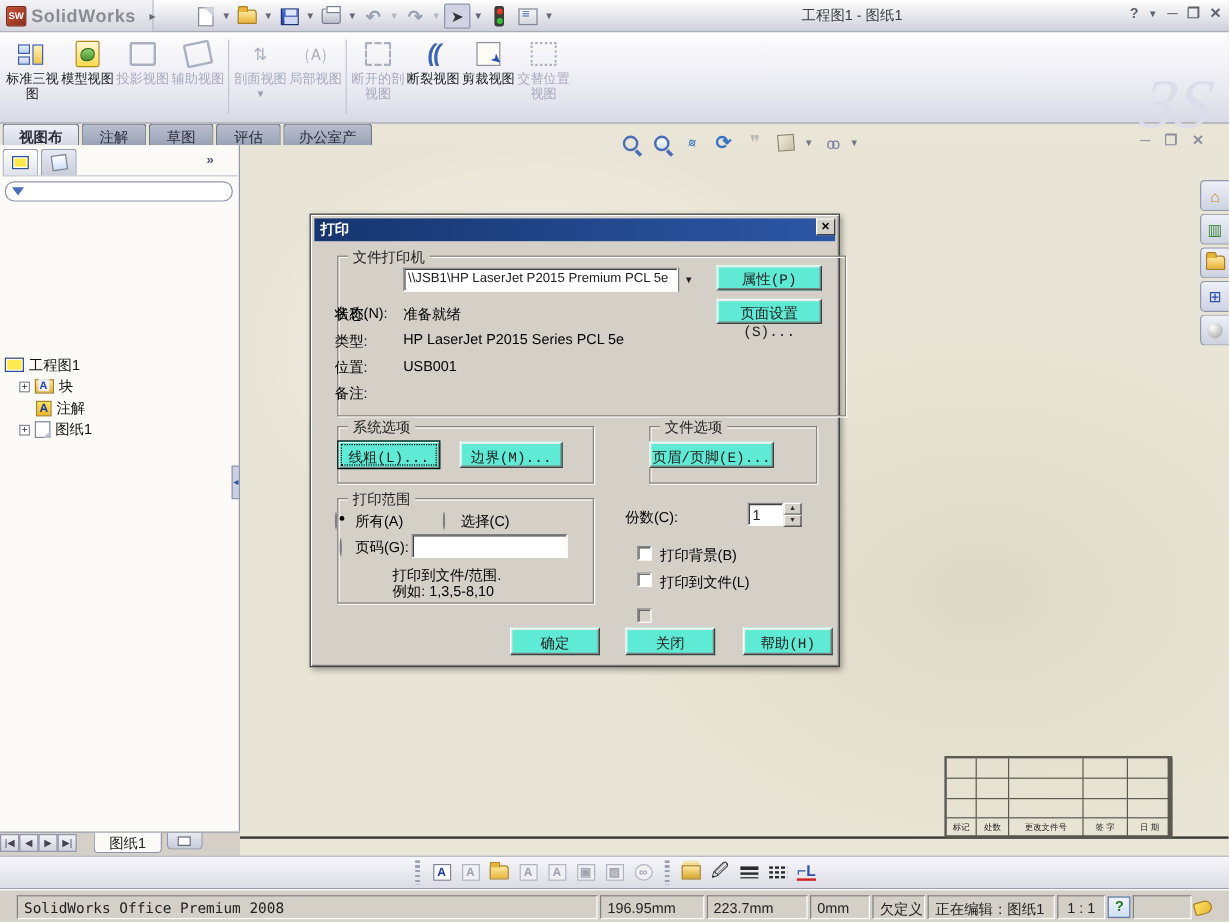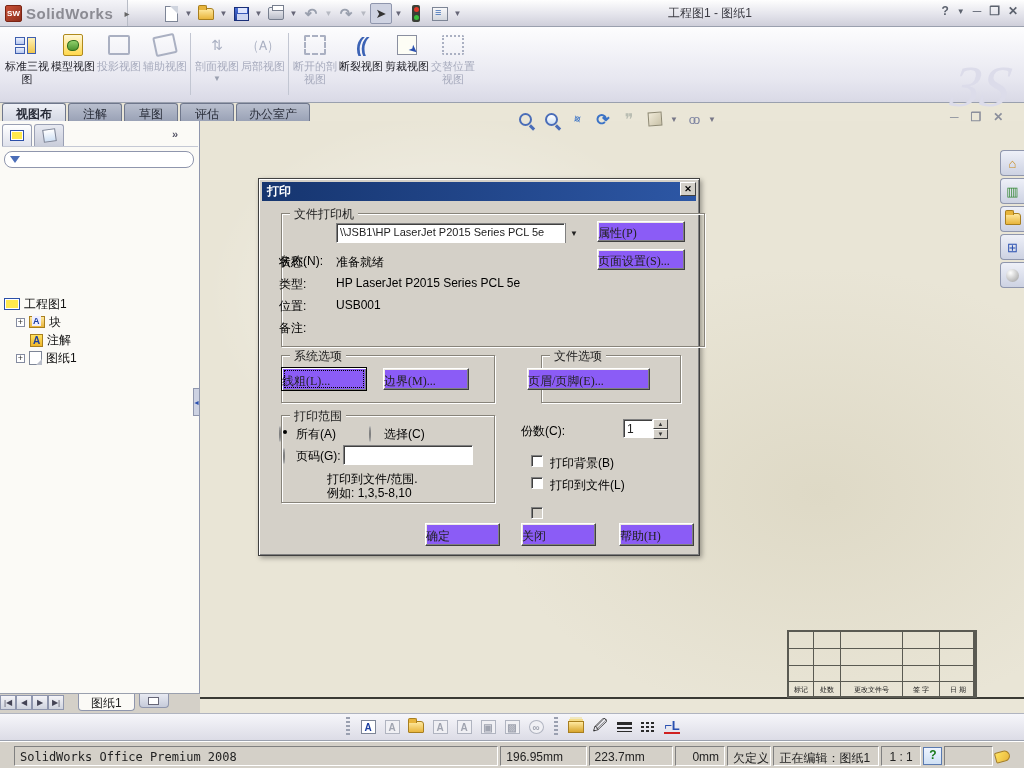--- a/index.html
+++ b/index.html
@@ -113,21 +113,21 @@
   #titleblock div { border-right:1px solid #5a5a52; border-bottom:1px solid #5a5a52; font-size:7px; display:flex; align-items:center; justify-content:center; color:#222; overflow:hidden; white-space:nowrap; }
   #tb-rightcol { left:975px; top:630px; width:2px; height:68px; background:#5a5a52; }
 
   
   #dialog { left:258px; top:178px; width:442px; height:378px; background:#d4d0c8;
     border:1px solid #404040; box-shadow:inset 1px 1px 0 #fff, inset -1px -1px 0 #808080, 2px 2px 5px rgba(0,0,0,0.35); }
   #dlg-title { position:absolute; left:3px; top:3px; right:3px; height:19px; background:linear-gradient(90deg,#16356f,#2d57a5); display:flex; align-items:center; padding-left:5px; color:#fff; font-weight:bold; font-size:12px; }
   #dlg-close { position:absolute; right:3px; top:3px; width:16px; height:14px; background:#d4d0c8; border:1px solid; border-color:#fff #404040 #404040 #fff; font-size:9px; font-weight:bold; color:#000; text-align:center; line-height:13px; }
   .group { position:absolute; border:1px solid #87837a; box-shadow:1px 1px 0 #fff, inset 1px 1px 0 #fff;margin-left:12px; }
   .group-title { position:absolute; top:-8px; left:8px; background:#d4d0c8; padding:0 4px; font-size:12px; }
-  .dbtn { position:absolute; background:#8b5cf6; border:1px solid; border-color:#fff #404040 #404040 #fff; box-shadow:inset -1px -1px 0 #808080, inset 1px 1px 0 #ece9e2; font-size:12px; text-align:left; font-family:Liberation Serif, serif; }
+  .dbtn { position:absolute; background:#5eead4; border:1px solid; border-color:#fff #404040 #404040 #fff; box-shadow:inset -1px -1px 0 #808080, inset 1px 1px 0 #ece9e2; font-size:12px; text-align:center; font-family:Liberation Mono, monospace; }
   .dbtn.default { border:1px solid #000; box-shadow:inset 1px 1px 0 #fff, inset -1px -1px 0 #808080; outline:1px dotted #000; outline-offset:-4px; }
   .dlabel { position:absolute; font-size:12px; color:#000; }
   .dvalue { position:absolute; font-size:12px; color:#000; }
   .sunken { background:#fff; border:1px solid; border-color:#808080 #fff #fff #808080; box-shadow:inset 1px 1px 0 #404040; }
   #combo { position:absolute; left:77px; top:44px; width:246px; height:20px; display:flex; }
   #combo .cv { flex:1; font-size:11px; padding:2px 3px; overflow:hidden; white-space:nowrap; }
   #combo .cb { width:17px; background:#d4d0c8; border-left:1px solid #808080; display:flex; align-items:center; justify-content:center; font-size:8px; }
   .radio { width:11px; height:11px; border-radius:50%; background:#fff; border:1px solid #808080; box-shadow:inset 1px 1px 1px #555; position:relative; }
   .radio.on::after { content:""; position:absolute; left:3px; top:3px; width:4px; height:4px; background:#000; border-radius:50%; }
   .checkbox { width:12px; height:12px; background:#fff; border:1px solid; border-color:#808080 #fff #fff #808080; box-shadow:inset 1px 1px 0 #404040; }
@@ -415,21 +415,21 @@
       <span>打印</span>
     </div>
   <div id="dlg-close">✕</div>
 
   
   <div class="group" style="left:10px;top:34px;width:424px;height:134px">
     <span class="group-title">文件打印机</span>
   </div>
   <span class="dlabel" style="left:20px;top:74px">名称(N):</span>
   <div id="combo">
-    <span class="cv sunken">\\JSB1\HP LaserJet P2015 Series PCL 5e</span>
+    <span class="cv sunken">\\JSB1\HP LaserJet P2015 Premium PCL 5e</span>
     <span class="cb">▼</span>
   </div>
   <div class="dbtn" style="left:338px;top:42px;width:88px;height:21px;padding-top:3px">属性(P)</div>
   <div class="dbtn" style="left:338px;top:70px;width:88px;height:21px;padding-top:3px">页面设置(S)...</div>
 
   <span class="dlabel" style="left:20px;top:75px">状态:</span>
   <span class="dvalue" style="left:77px;top:75px">准备就绪</span>
   <span class="dlabel" style="left:20px;top:97px">类型:</span>
   <span class="dvalue" style="left:77px;top:97px">HP LaserJet P2015 Series PCL 5e</span>
   <span class="dlabel" style="left:20px;top:119px">位置:</span>
@@ -440,21 +440,21 @@
   <div class="group" style="left:10px;top:176px;width:214px;height:48px">
     <span class="group-title">系统选项</span>
   </div>
   <div class="dbtn default" style="left:22px;top:188px;width:86px;height:24px;padding-top:5px">线粗(L)...</div>
   <div class="dbtn" style="left:124px;top:189px;width:86px;height:22px;padding-top:4px">边界(M)...</div>
 
   
   <div class="group" style="left:270px;top:176px;width:140px;height:48px">
     <span class="group-title">文件选项</span>
   </div>
-  <div class="dbtn" style="left:268px;top:189px;width:123px;height:22px;padding-top:4px">页眉/页脚(E)...</div>
+  <div class="dbtn" style="left:282px;top:189px;width:104px;height:22px;padding-top:4px">页眉/页脚(E)...</div>
 
   
   <div class="group" style="left:10px;top:236px;width:214px;height:88px">
     <span class="group-title">打印范围</span>
   </div>
   <span class="radio on abs" style="left:20px;top:248px"></span>
   <span class="dlabel" style="left:37px;top:247px">所有(A)</span>
   <span class="radio abs" style="left:108px;top:248px"></span>
   <span class="dlabel" style="left:125px;top:247px">选择(C)</span>
   <span class="radio abs" style="left:20px;top:270px"></span>
@@ -544,20 +544,20 @@
     </span>
   <span class="bic">
       <span class="bic-grid">⌐L</span>
     </span>
 </div>
 
 <div class="abs" id="statusbar">
   <span class="scell" id="sb-left">SolidWorks Office Premium 2008</span>
   <span class="scell" style="width:90px">196.95mm</span>
   <span class="scell" style="width:88px">223.7mm</span>
-  <span class="scell" style="width:52px;text-align:right">0mm</span>
+  <span class="scell" style="width:52px;">0mm</span>
   <span class="scell" style="width:46px">欠定义</span>
   <span class="scell" style="width:110px">正在编辑：图纸1</span>
   <span class="scell" style="width:42px;text-align:center">1 : 1</span>
   <span class="sb-help">?</span>
   <span class="scell" style="width:50px"></span>
   <span class="sb-tag"></span>
 </div>
 
 </body></html>

